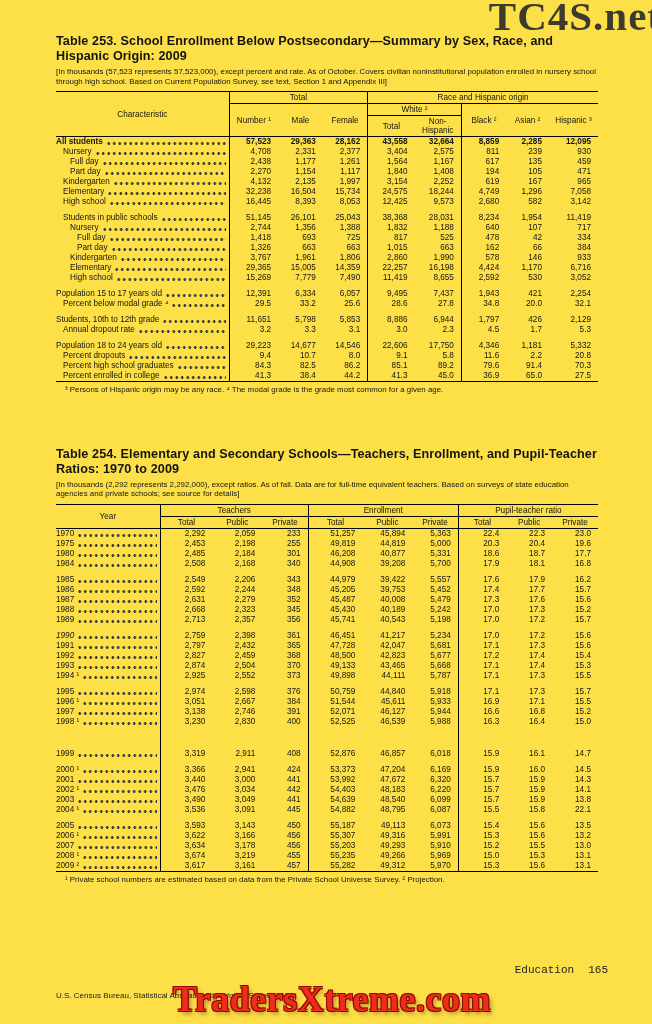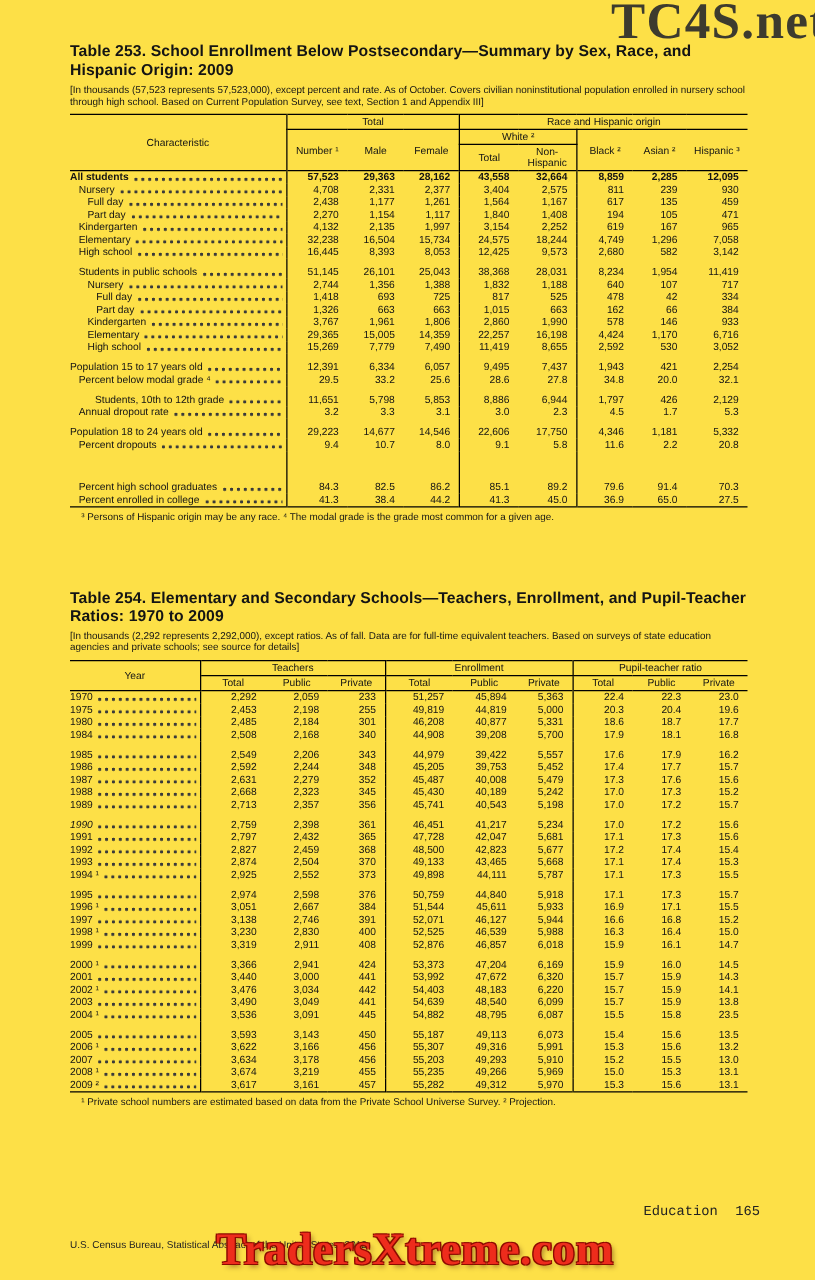--- a/index.html
+++ b/index.html
@@ -361,21 +361,21 @@
             <td class="num">25.6</td>
             <td class="num">28.6</td>
             <td class="num">27.8</td>
             <td class="num">34.8</td>
             <td class="num">20.0</td>
             <td class="num">32.1</td>
           </tr>
           <tr class="gap">
             <td class="labelcell">
               <div class="labwrap">
-                <span class="lab" style="padding-left: 0px; margin-left: 20px;">Students, 10th to 12th grade</span>
+                <span class="lab" style="padding-left: 0px;">Students, 10th to 12th grade</span>
                 <span class="leader"></span>
               </div>
             </td>
             <td class="num">11,651</td>
             <td class="num">5,798</td>
             <td class="num">5,853</td>
             <td class="num">8,886</td>
             <td class="num">6,944</td>
             <td class="num">1,797</td>
             <td class="num">426</td>
@@ -425,21 +425,21 @@
             <td class="num">8.0</td>
             <td class="num">9.1</td>
             <td class="num">5.8</td>
             <td class="num">11.6</td>
             <td class="num">2.2</td>
             <td class="num">20.8</td>
           </tr>
           <tr>
             <td class="labelcell">
               <div class="labwrap">
-                <span class="lab" style="padding-left: 7px; margin-top: 24px;">Percent high school graduates</span>
+                <span class="lab" style="padding-left: 7px;">Percent high school graduates</span>
                 <span class="leader"></span>
               </div>
             </td>
             <td class="num">84.3</td>
             <td class="num">82.5</td>
             <td class="num">86.2</td>
             <td class="num">85.1</td>
             <td class="num">89.2</td>
             <td class="num">79.6</td>
             <td class="num">91.4</td>
@@ -808,21 +808,21 @@
             <td class="num">52,525</td>
             <td class="num">46,539</td>
             <td class="num">5,988</td>
             <td class="num">16.3</td>
             <td class="num">16.4</td>
             <td class="num">15.0</td>
           </tr>
           <tr>
             <td class="labelcell">
               <div class="labwrap">
-                <span class="lab" style="padding-left: 0px;">1999</span>
+                <span class="lab" style="padding-left: 0px; margin-top: 22px;">1999</span>
                 <span class="leader"></span>
               </div>
             </td>
             <td class="num">3,319</td>
             <td class="num">2,911</td>
             <td class="num">408</td>
             <td class="num">52,876</td>
             <td class="num">46,857</td>
             <td class="num">6,018</td>
             <td class="num">15.9</td>
@@ -905,21 +905,21 @@
               </div>
             </td>
             <td class="num">3,536</td>
             <td class="num">3,091</td>
             <td class="num">445</td>
             <td class="num">54,882</td>
             <td class="num">48,795</td>
             <td class="num">6,087</td>
             <td class="num">15.5</td>
             <td class="num">15.8</td>
-            <td class="num">23.5</td>
+            <td class="num">22.1</td>
           </tr>
           <tr class="gap">
             <td class="labelcell">
               <div class="labwrap">
                 <span class="lab" style="padding-left: 0px;">2005</span>
                 <span class="leader"></span>
               </div>
             </td>
             <td class="num">3,593</td>
             <td class="num">3,143</td>

